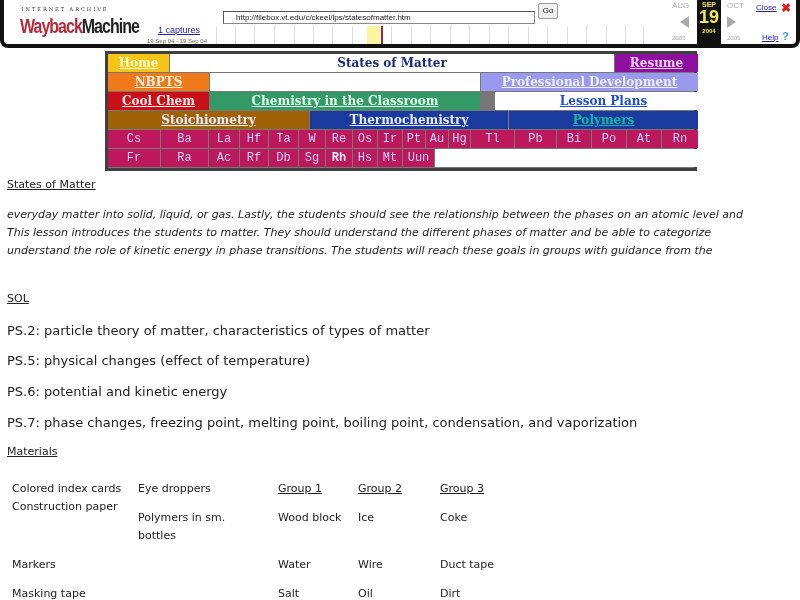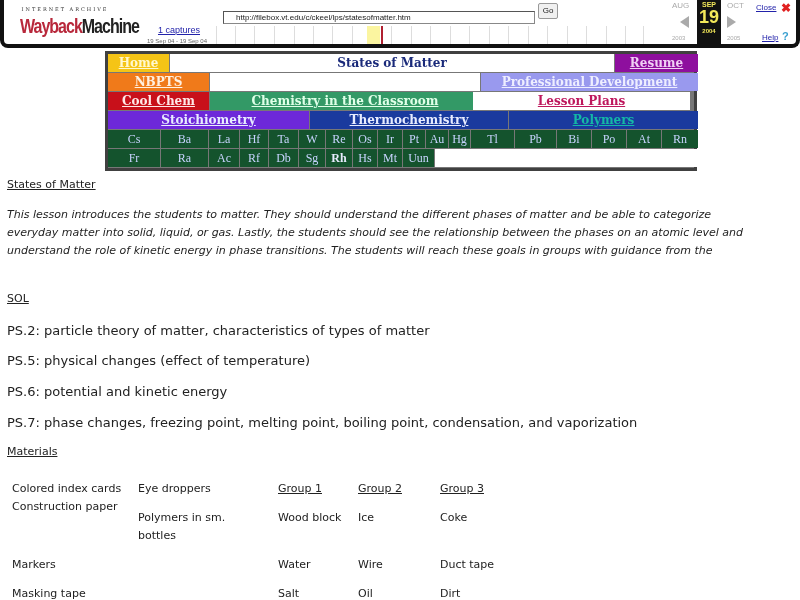--- a/index.html
+++ b/index.html
@@ -54,21 +54,21 @@
 
   
   .nav { position: absolute; left: 105px; top: 51px; width: 592px; background: #777; border: 3px solid #404040; }
   .nrow { position: relative; height: 19px; }
   .ncell {
     position: absolute; top: 0; height: 18px;
     font-family: "DejaVu Serif", serif; font-weight: bold; font-size: 12px; line-height: 18px;
     text-align: center; white-space: nowrap; overflow: hidden;
   }
   .ncell.link { text-decoration: underline; }
-  .el { font-family: Liberation Serif, serif; font-weight: normal; font-size: 12px; color: #c8d4ff; background: #14532d; }
+  .el { font-family: Liberation Mono, monospace; font-weight: normal; font-size: 12px; color: #c8d4ff; background: #be185d; }
 
   
   .content { position: absolute; left: 7px; top: 176px; width: 790px; font-family: "DejaVu Sans", sans-serif; font-size: 11px; color: #222; }
   .heading { position: absolute; left: 0; text-decoration: underline; font-size: 11px; }
   .intro { position: absolute; left: 0; top: 30px; width: 775px; font-style: italic; font-size: 11px; line-height: 18px; }
   .sol { position: absolute; left: 0; font-size: 13px; }
   .mat { position: absolute; font-size: 11px; line-height: 17px; }
   .ul { text-decoration: underline; }
 </style>
 </head>
@@ -146,25 +146,25 @@
 
   <div class="nrow">
     <div class="ncell link" style="left:0;width:101px;background:#f07a1a;color:#fff0e0;">NBPTS</div>
     <div class="ncell" style="left:102px;width:270px;background:#fff;"></div>
     <div class="ncell link" style="left:373px;width:217px;background:#9999ee;color:#eeeeff;">Professional Development</div>
   </div>
 
   <div class="nrow">
     <div class="ncell link" style="left:0;width:101px;background:#c8101a;color:#ffe8e8;">Cool Chem</div>
     <div class="ncell link" style="left:102px;width:270px;background:#339966;color:#e0ffe8;">Chemistry in the Classroom</div>
-    <div class="ncell link" style="left:365px;width:217px;background:#fff;color:#be185d;">Lesson Plans</div>
-  </div>
-
-  <div class="nrow">
-    <div class="ncell link" style="left:0;width:201px;background:#6d28d9;color:#e8ecff;">Stoichiometry</div>
+    <div class="ncell link" style="left:387px;width:217px;background:#fff;color:#1d4ed8;">Lesson Plans</div>
+  </div>
+
+  <div class="nrow">
+    <div class="ncell link" style="left:0;width:201px;background:#a16207;color:#e8ecff;">Stoichiometry</div>
     <div class="ncell link" style="left:202px;width:198px;background:#1a3a9e;color:#e8ecff;">Thermochemistry</div>
     <div class="ncell link" style="left:401px;width:189px;background:#1a3a9e;color:#14b8a6;">Polymers</div>
   </div>
 
   <div class="nrow">
     <div class="ncell el" style="left:0;width:52px">Cs</div>
     <div class="ncell el" style="left:53px;width:47px">Ba</div>
     <div class="ncell el" style="left:101px;width:30px">La</div>
     <div class="ncell el" style="left:132px;width:28px">Hf</div>
     <div class="ncell el" style="left:161px;width:29px">Ta</div>
@@ -195,22 +195,22 @@
     <div class="ncell el" style="left:270px;width:24px">Mt</div>
     <div class="ncell el" style="left:295px;width:31px">Uun</div>
     <div class="ncell" style="left:327px;width:263px;background:#fff;"></div>
   </div>
 </div>
 
 <div class="content">
   <div class="heading" style="top:2px">States of Matter</div>
 
   <div class="intro">
+    <div>everyday matter into solid, liquid, or gas. Lastly, the students should see the relationship between the phases on an atomic level and</div>
     <div>This lesson introduces the students to matter. They should understand the different phases of matter and be able to categorize</div>
-    <div>everyday matter into solid, liquid, or gas. Lastly, the students should see the relationship between the phases on an atomic level and</div>
     <div>understand the role of kinetic energy in phase transitions. The students will reach these goals in groups with guidance from the</div>
   </div>
 
   <div class="heading" style="top:116px">SOL</div>
   <div class="sol" style="top:147px">PS.2: particle theory of matter, characteristics of types of matter</div>
   <div class="sol" style="top:177px">PS.5: physical changes (effect of temperature)</div>
   <div class="sol" style="top:208px">PS.6: potential and kinetic energy</div>
   <div class="sol" style="top:239px">PS.7: phase changes, freezing point, melting point, boiling point, condensation, and vaporization</div>
 
   <div class="heading" style="top:269px">Materials</div>

